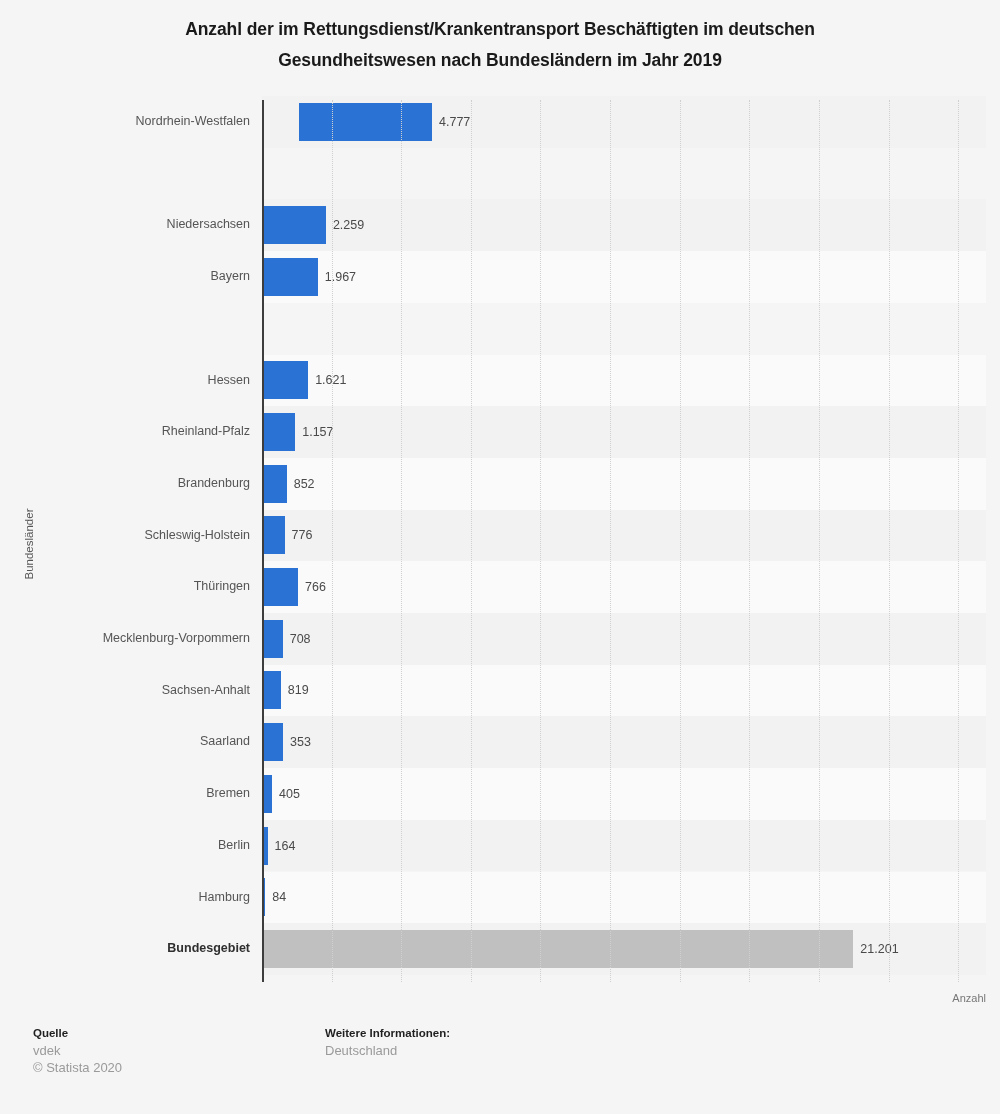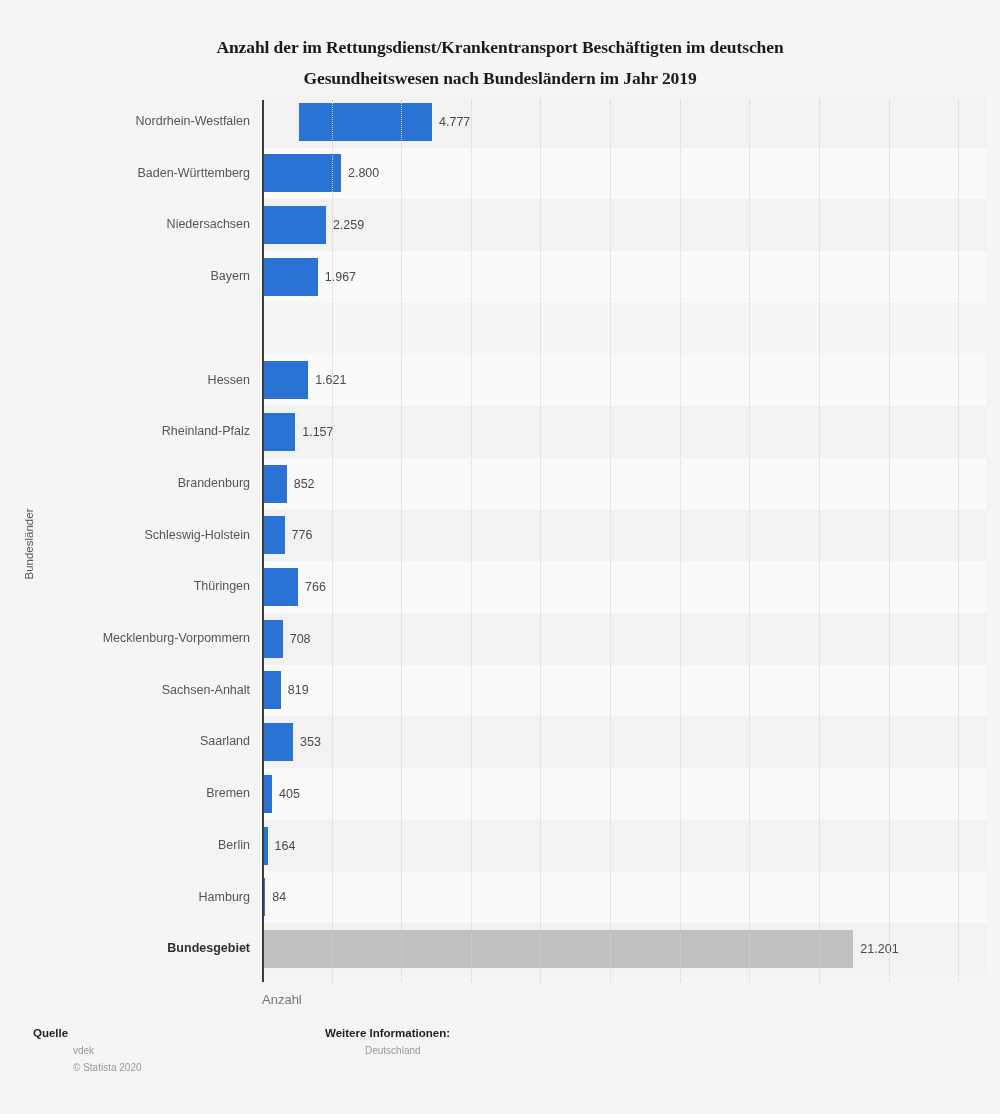--- a/index.html
+++ b/index.html
@@ -11,23 +11,22 @@
     height: 1114px;
     background: #f5f5f5;
     font-family: "Liberation Sans", sans-serif;
     color: #333333;
     overflow: hidden;
     position: relative;
   }
 
   
   .title-block {
-    padding: 32px 90px 0 90px;
+    padding: 14px 90px 0 90px;
     text-align: center;
-    font-family: Liberation Serif, serif;
   }
   .title-line {
     font-size: 17.5px;
     font-weight: bold;
     color: #1a1a1a;
     line-height: 31px;
     letter-spacing: -0.1px;
   }
 
   
@@ -154,22 +153,22 @@
     color: #4a4a4a;
     white-space: nowrap;
   }
 
   
   .xaxis-caption {
     position: absolute;
     left: 262px;
     top: 992px;
     width: 724px;
-    text-align: left;
-    font-size: 13px;
+    text-align: right;
+    font-size: 11px;
     color: #777777;
   }
 
   
   .footer {
     position: absolute;
     left: 0;
     top: 1024px;
     width: 1000px;
     height: 90px;
@@ -180,24 +179,23 @@
   }
   .footer-col.left  { left: 33px; }
   .footer-col.right { left: 325px; }
   .footer-head {
     font-size: 11.5px;
     font-weight: bold;
     color: #1f1f1f;
     line-height: 18px;
   }
   .footer-sub {
-    font-size: 10px;
+    font-size: 13px;
     color: #9a9a9a;
     line-height: 17px;
-    margin-left: 40px;
   }
 </style>
 </head>
 <body>
 
 <div class="title-block">
   <div class="title-line">Anzahl der im Rettungsdienst/Krankentransport Beschäftigten im deutschen</div>
   <div class="title-line">Gesundheitswesen nach Bundesländern im Jahr 2019</div>
 </div>
 
@@ -207,28 +205,20 @@
 
   <div class="rows" id="rows">
       <div class="row odd" style="top: 0px;">
         <div class="band"></div>
         <div class="row-label">Nordrhein-Westfalen</div>
         <div class="bar-wrap" style="width: 133.021px; padding-left: 36px;">
           <div class="bar"></div>
           <div class="bar-value">4.777</div>
         </div>
       </div>
-      <div class="row even" style="top: 51.7px;">
-        <div class="band"></div>
-        <div class="row-label">Baden-Württemberg</div>
-        <div class="bar-wrap" style="width: 77.9692px;">
-          <div class="bar"></div>
-          <div class="bar-value">2.800</div>
-        </div>
-      </div>
       <div class="row odd" style="top: 103.4px;">
         <div class="band"></div>
         <div class="row-label">Niedersachsen</div>
         <div class="bar-wrap" style="width: 62.9045px;">
           <div class="bar"></div>
           <div class="bar-value">2.259</div>
         </div>
       </div>
       <div class="row even" style="top: 155.1px;">
         <div class="band"></div>
@@ -290,21 +280,21 @@
         <div class="band"></div>
         <div class="row-label">Sachsen-Anhalt</div>
         <div class="bar-wrap" style="width: 17.7658px;">
           <div class="bar"></div>
           <div class="bar-value">819</div>
         </div>
       </div>
       <div class="row odd" style="top: 620.4px;">
         <div class="band"></div>
         <div class="row-label">Saarland</div>
-        <div class="bar-wrap" style="width: 30px;">
+        <div class="bar-wrap" style="width: 20px;">
           <div class="bar"></div>
           <div class="bar-value">353</div>
         </div>
       </div>
       <div class="row even" style="top: 672.1px;">
         <div class="band"></div>
         <div class="row-label">Bremen</div>
         <div class="bar-wrap" style="width: 8.99431px;">
           <div class="bar"></div>
           <div class="bar-value">405</div>

